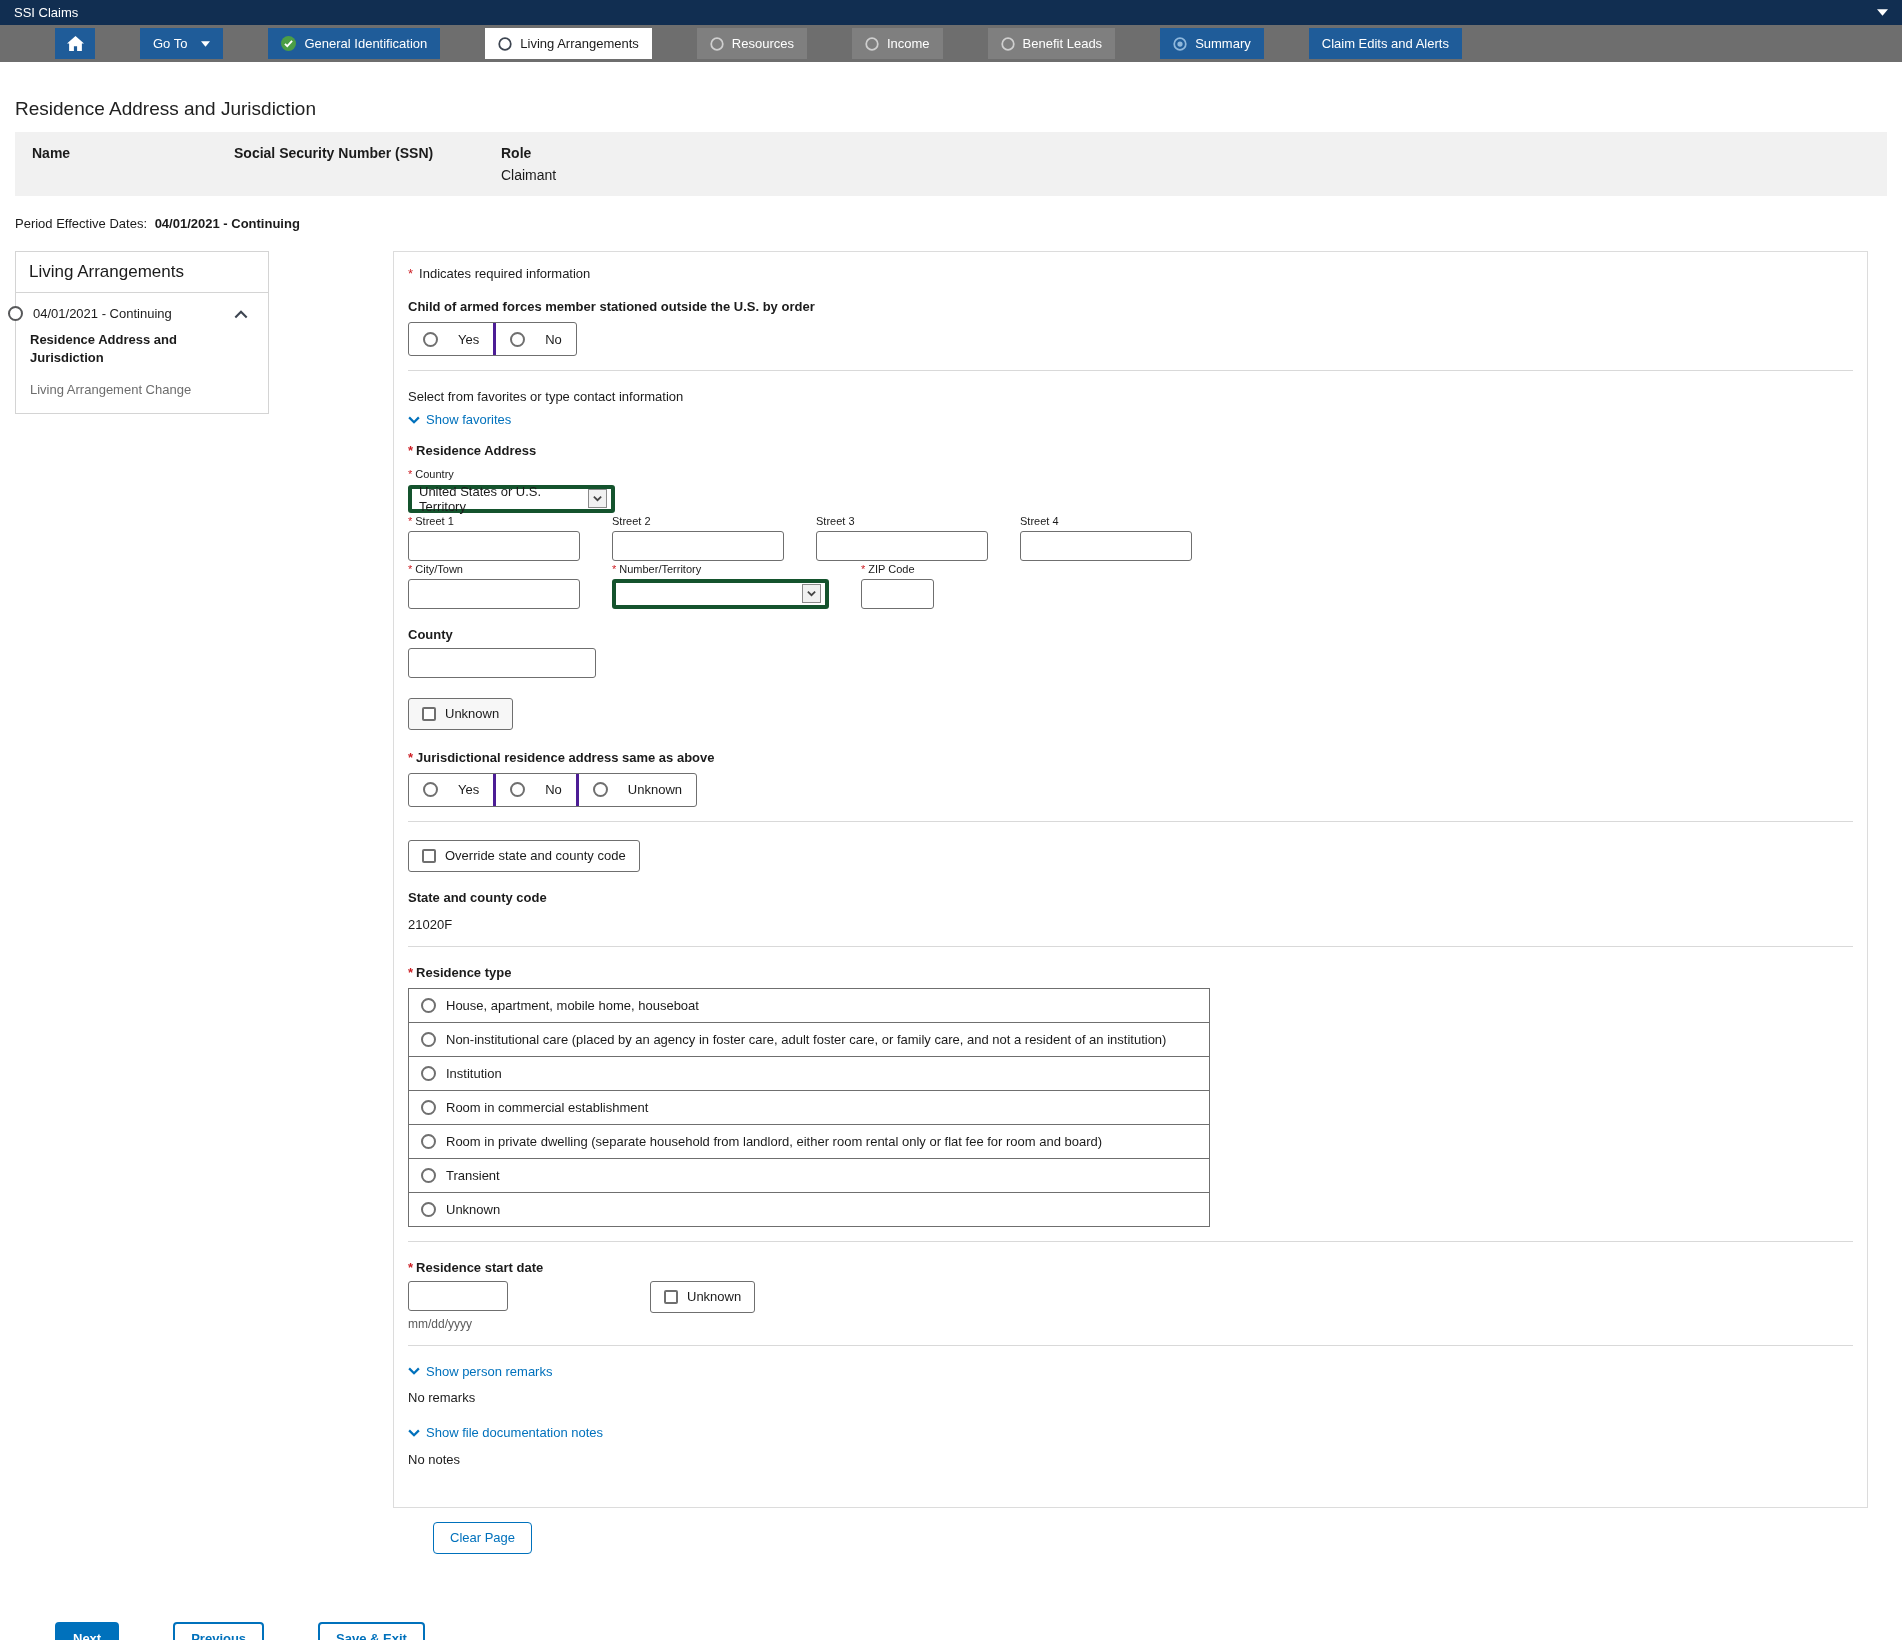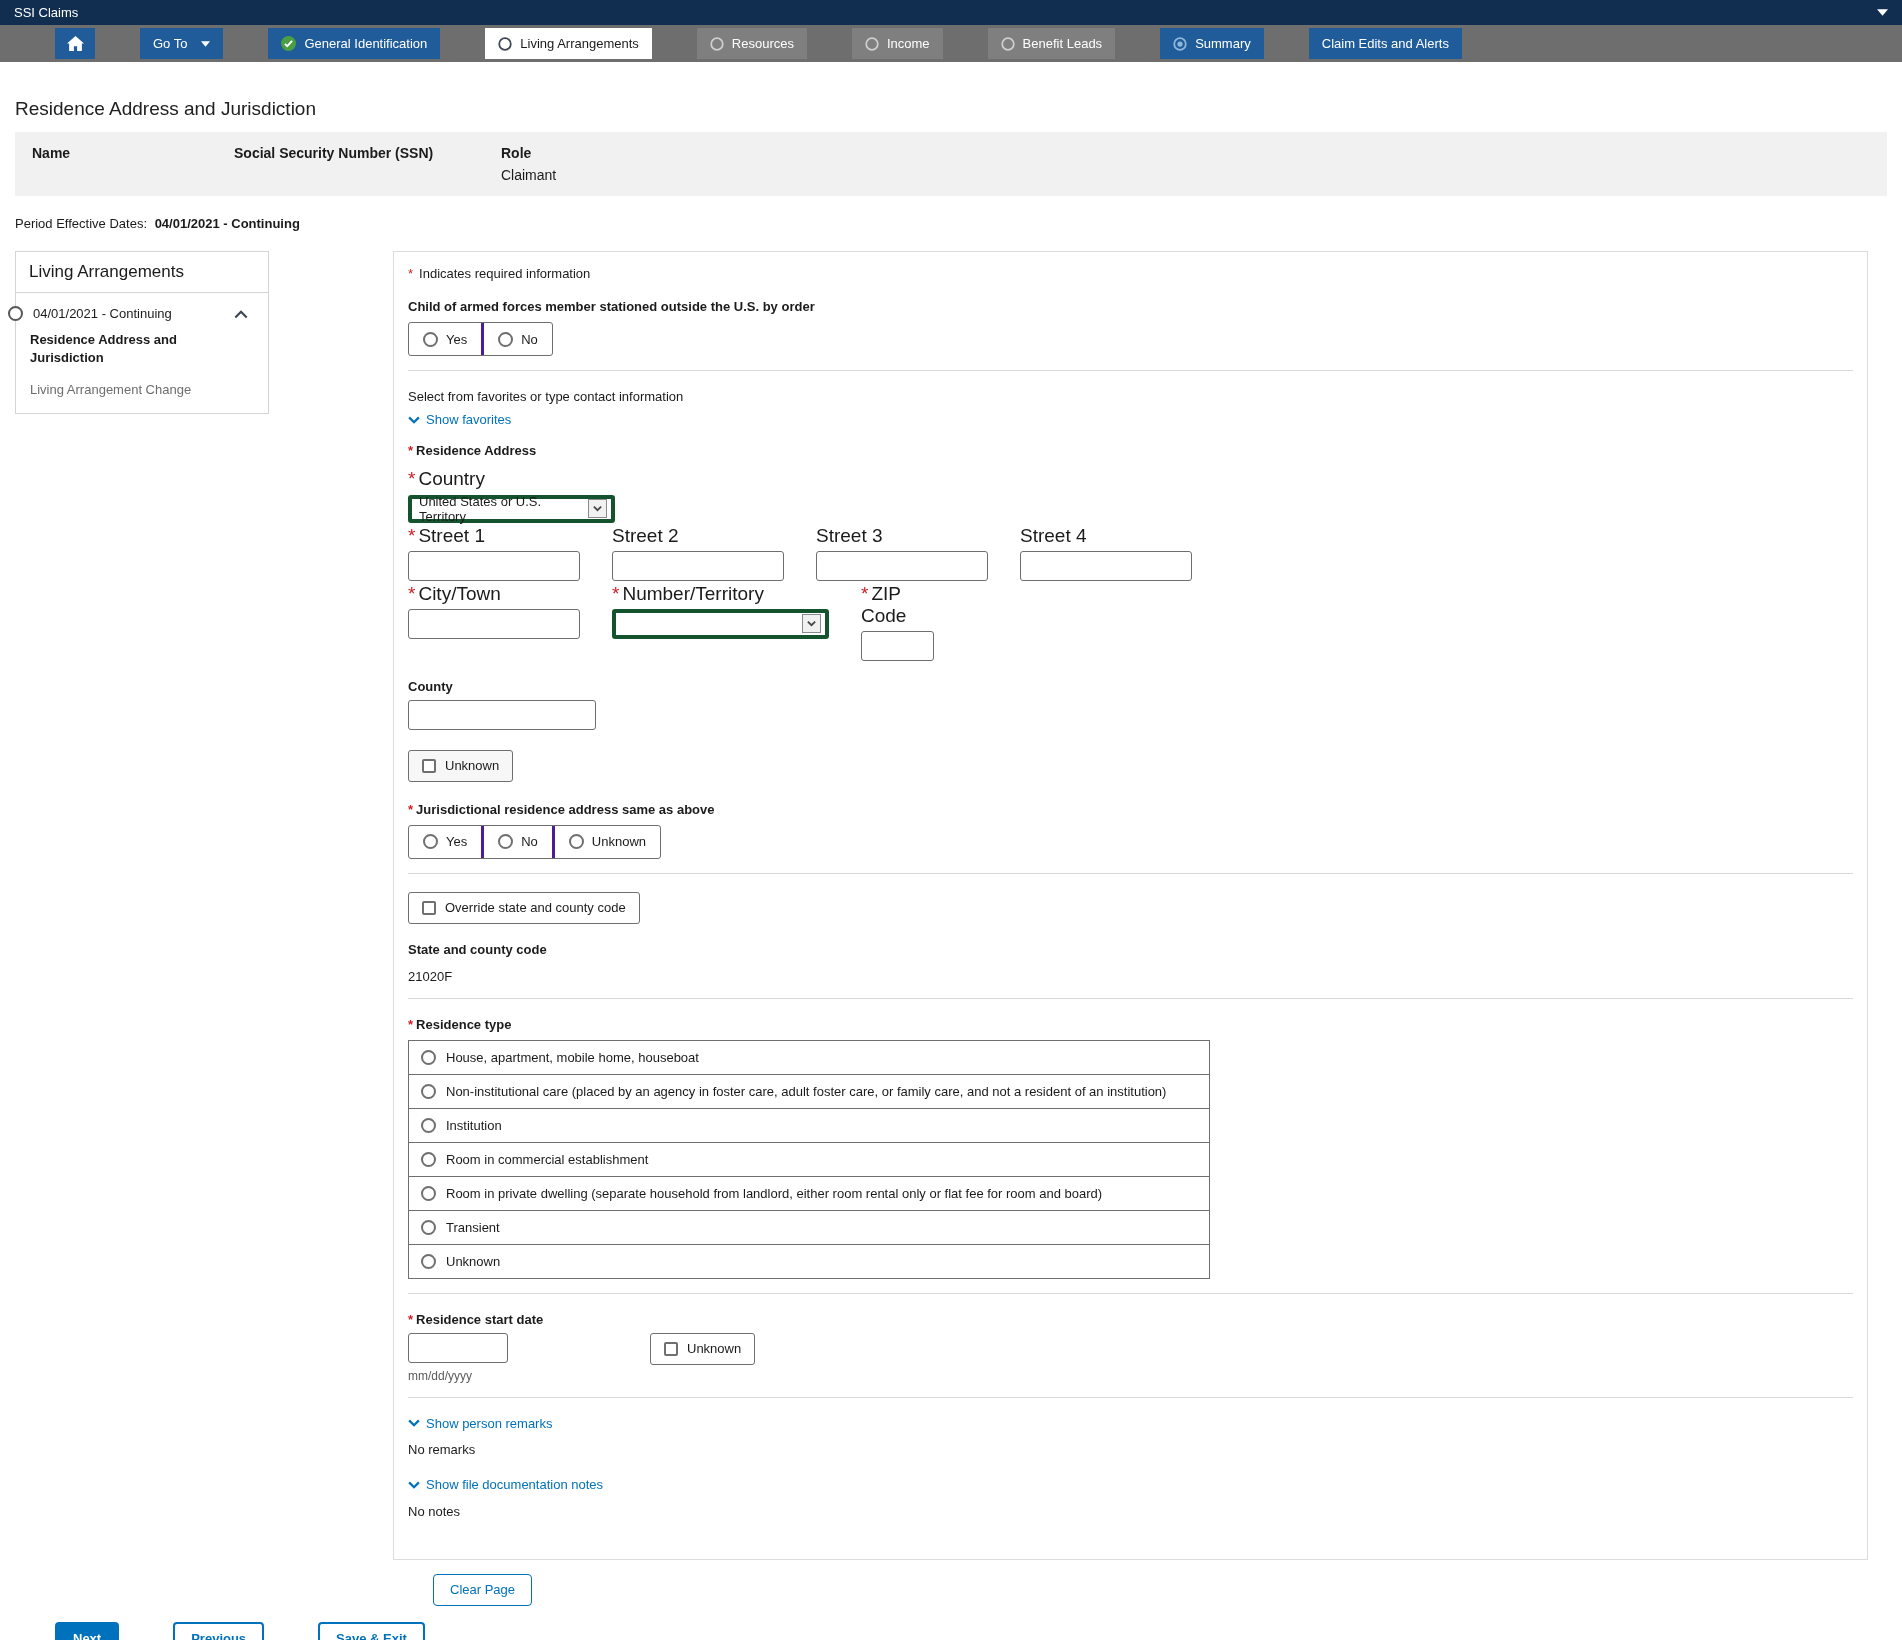--- a/index.html
+++ b/index.html
@@ -60,33 +60,33 @@
   
   .main-col { width: 1475px; margin-left: 124px; }
   .main-panel { width: 100%; border: 1px solid #dcdcdc; background: #fff; padding: 14px 14px 40px; }
   .fs13 { font-size: 13px; }
   .q-label { font-size: 13px; font-weight: bold; }
   .req::before { content: "*"; color: #cd2026; margin-right: 3px; }
   .note .req::before { margin-right: 6px; }
   .divider { border: 0; border-top: 1px solid #d9d9d9; margin: 14px 0 18px; }
 
   .segmented { display: inline-flex; border: 1px solid #6f6f6f; border-radius: 3px; background: #fff; margin-top: 8px; }
-  .seg-opt { display: inline-flex; align-items: center; gap: 8px; padding: 0 14px; height: 32px; font-size: 13px; cursor: pointer; }
+  .seg-opt { display: inline-flex; align-items: center; gap: 20px; padding: 0 14px; height: 32px; font-size: 13px; cursor: pointer; }
   .seg-opt + .seg-opt { border-left: 3px solid #4c1d95; }
   .radio { width: 15px; height: 15px; border: 2px solid #6f6f6f; border-radius: 50%; background: #fff; flex: none; }
   .checkbox { width: 14px; height: 14px; border: 2px solid #6f6f6f; border-radius: 2px; background: #fff; flex: none; }
   .checkbox-box {
     display: inline-flex; align-items: center; gap: 9px;
     border: 1px solid #6f6f6f; border-radius: 3px; padding: 0 13px; height: 32px;
     font-size: 13px; background: #f7f7f7; cursor: pointer;
   }
 
   .link { display: inline-flex; align-items: center; gap: 6px; color: #0071bc; font-size: 13px; cursor: pointer; text-decoration: none; }
 
-  .field-label { font-size: 19px; margin-bottom: 4px; display: block; }
+  .field-label { font-size: 11px; margin-bottom: 4px; display: block; }
   .text-input {
     height: 30px; border: 1px solid #6f6f6f; border-radius: 3px;
     font: 13px "Liberation Sans", sans-serif; padding: 0 7px; background: #fff; width: 100%;
   }
   .row { display: flex; gap: 32px; margin-top: 2px; }
 
   .select {
     display: inline-flex; align-items: center; justify-content: space-between;
     border: 4px solid #14532d; border-radius: 3px; height: 28px;
     background: #fff; padding: 0 4px 0 7px; font-size: 13px; cursor: pointer; width: 100%;

